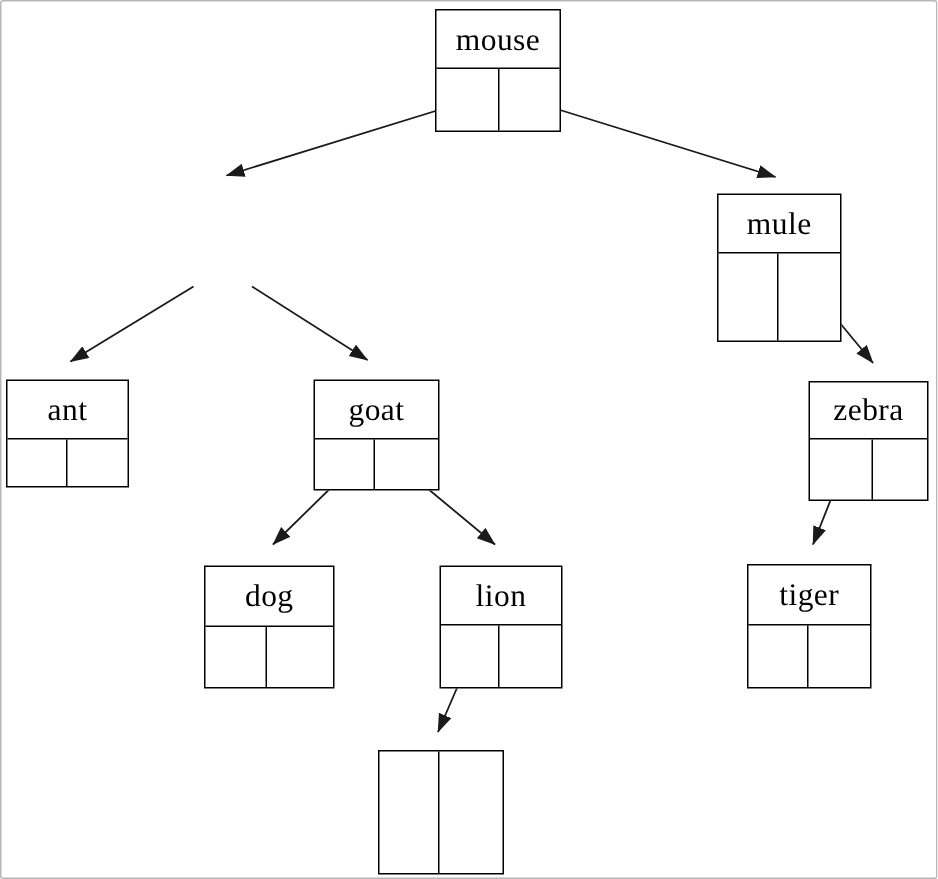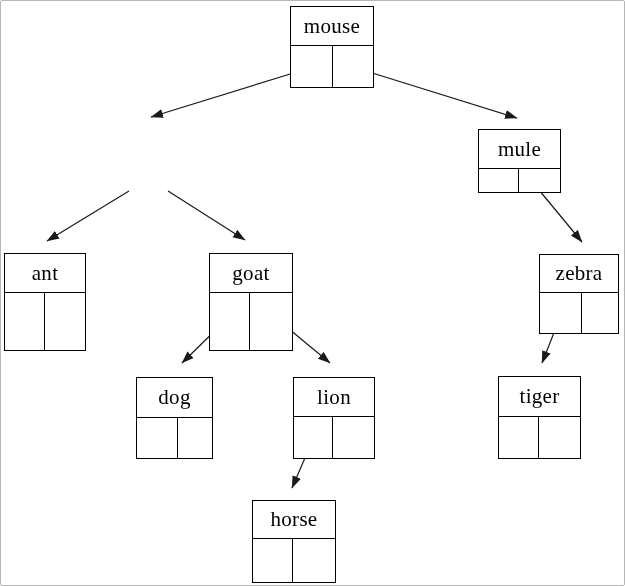--- a/index.html
+++ b/index.html
@@ -86,49 +86,49 @@
       </g>
   </svg>
   <div id="nodes">
       <div class="node" style="left: 289px; top: 5px; width: 84px; height: 82px;">
         <div class="node-label" style="height: 39px;">mouse</div>
         <div class="node-cells">
           <div class="cell cell-left" style="width: 41.5px;"></div>
           <div class="cell cell-right"></div>
         </div>
       </div>
-      <div class="node" style="left: 477px; top: 128px; width: 83px; height: 64px;">
+      <div class="node" style="left: 477px; top: 128px; width: 83px; height: 99px;">
         <div class="node-label" style="height: 39px;">mule</div>
         <div class="node-cells">
           <div class="cell cell-left" style="width: 39.5px;"></div>
           <div class="cell cell-right"></div>
         </div>
       </div>
-      <div class="node" style="left: 3px; top: 252px; width: 82px; height: 98px;">
+      <div class="node" style="left: 3px; top: 252px; width: 82px; height: 72px;">
         <div class="node-label" style="height: 39px;">ant</div>
         <div class="node-cells">
           <div class="cell cell-left" style="width: 39.5px;"></div>
           <div class="cell cell-right"></div>
         </div>
       </div>
-      <div class="node" style="left: 208px; top: 252px; width: 84px; height: 98px;">
+      <div class="node" style="left: 208px; top: 252px; width: 84px; height: 74px;">
         <div class="node-label" style="height: 39px;">goat</div>
         <div class="node-cells">
           <div class="cell cell-left" style="width: 39.5px;"></div>
           <div class="cell cell-right"></div>
         </div>
       </div>
       <div class="node" style="left: 538px; top: 253px; width: 80px; height: 80px; text-align: center;">
         <div class="node-label" style="height: 38px;">zebra</div>
         <div class="node-cells">
           <div class="cell cell-left" style="width: 41.5px;"></div>
           <div class="cell cell-right"></div>
         </div>
       </div>
-      <div class="node" style="left: 135px; top: 376px; width: 77px; height: 82px;">
+      <div class="node" style="left: 135px; top: 376px; width: 87px; height: 82px;">
         <div class="node-label" style="height: 40px;">dog</div>
         <div class="node-cells">
           <div class="cell cell-left" style="width: 40.5px;"></div>
           <div class="cell cell-right"></div>
         </div>
       </div>
       <div class="node" style="left: 292px; top: 376px; width: 82px; height: 82px; text-align: center;">
         <div class="node-label" style="height: 39px;">lion</div>
         <div class="node-cells">
           <div class="cell cell-left" style="width: 38.5px;"></div>
@@ -136,20 +136,19 @@
         </div>
       </div>
       <div class="node" style="left: 497px; top: 375px; width: 83px; height: 83px; text-align: right;">
         <div class="node-label" style="height: 40px;">tiger</div>
         <div class="node-cells">
           <div class="cell cell-left" style="width: 39.5px;"></div>
           <div class="cell cell-right"></div>
         </div>
       </div>
       <div class="node" style="left: 251px; top: 499px; width: 84px; height: 83px;">
-        <div class="node-label" style="height: 38px;">horse</div>
         <div class="node-cells">
           <div class="cell cell-left" style="width: 39.5px;"></div>
           <div class="cell cell-right"></div>
         </div>
       </div>
     </div>
 </div>
 
 </body></html>

